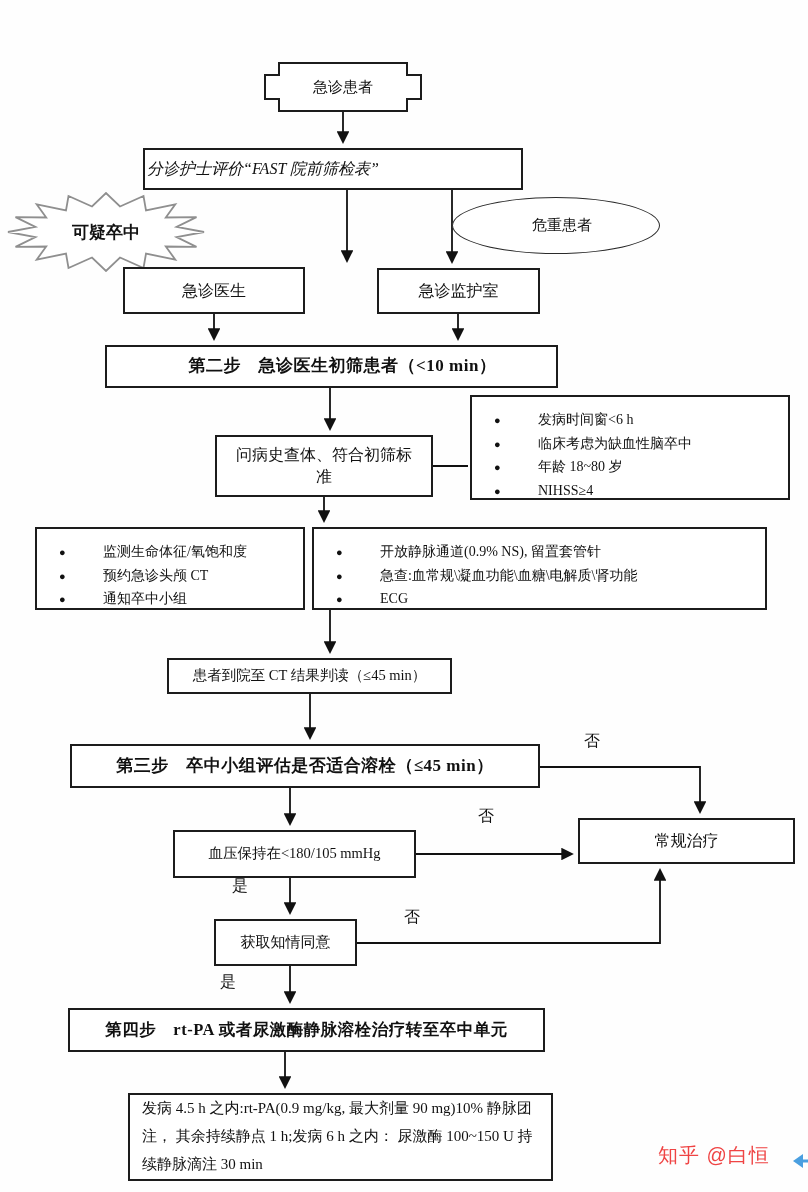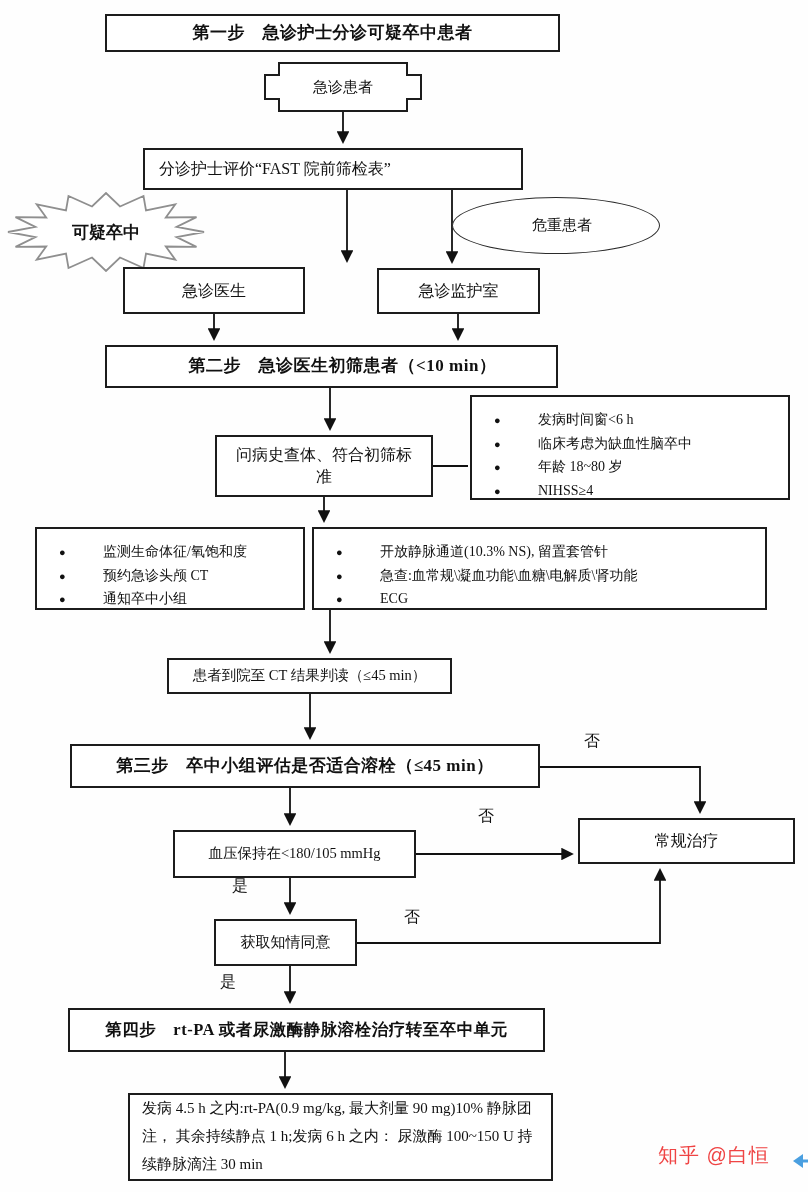--- a/index.html
+++ b/index.html
@@ -7,21 +7,21 @@
     position:relative;width:808px;height:1192px;margin:0 auto;background:#fefefe;
     font-family:"Liberation Serif","DejaVu Serif",serif;color:#111;overflow:hidden;
   }
   svg.connectors{position:absolute;left:0;top:0;width:808px;height:1192px;pointer-events:none;}
   .node{
     position:absolute;background:#fff;border:2px solid #1c1c1c;
     display:flex;align-items:center;justify-content:center;text-align:center;
     box-sizing:border-box;font-size:16px;line-height:1.35;
   }
   .step{font-weight:bold;font-size:17px;letter-spacing:0.5px;}
-  .leftpad{justify-content:flex-start;text-align:left;padding-left:14px;}
+  .leftpad{justify-content:flex-start;text-align:left;padding-left:2px;font-style:italic;}
   .shape{position:absolute;display:flex;align-items:center;justify-content:center;}
   .shape svg{position:absolute;left:0;top:0;}
   .shape .shape-label{position:relative;z-index:1;font-size:16px;}
   .ellipse{
     position:absolute;border:1.5px solid #2a2a2a;border-radius:50%;background:#fff;
     display:flex;align-items:center;justify-content:center;font-size:15px;box-sizing:border-box;
   }
   .bullets{align-items:flex-start;justify-content:flex-start;padding:10px 8px 8px 16px;}
   .bullets ul{list-style:none;margin:0;padding:0;text-align:left;font-size:14px;}
   .bullets li{display:flex;align-items:baseline;margin:2px 0;line-height:1.55;}
@@ -59,23 +59,20 @@
       <path d="M540 767 H700 V812" marker-end="url(#arrow)"></path>
       <path d="M290 788 V824" marker-end="url(#arrow)"></path>
       <path d="M416 854 H572" marker-end="url(#arrow)"></path>
       <path d="M290 878 V913" marker-end="url(#arrow)"></path>
       <path d="M357 943 H660 V870" marker-end="url(#arrow)"></path>
       <path d="M290 966 V1002" marker-end="url(#arrow)"></path>
       <path d="M285 1050 V1087" marker-end="url(#arrow)"></path>
     </g>
   </svg>
 
-  <div class="node step" style="left:105px;top:14px;width:455px;height:38px;">
-    <span>第一步　急诊护士分诊可疑卒中患者</span>
-  </div>
 
   <div class="shape" style="left:264px;top:62px;width:158px;height:50px;">
     <svg width="158" height="50" viewBox="0 0 158 50">
       <path d="M15 1 H143 V13 H157 V37 H143 V49 H15 V37 H1 V13 H15 Z" fill="#fff" stroke="#1c1c1c" stroke-width="2"></path>
     </svg>
     <span class="shape-label" style="font-size:15px;">急诊患者</span>
   </div>
 
   <div class="node leftpad" style="left:143px;top:148px;width:380px;height:42px;">
     <span>分诊护士评价“FAST 院前筛检表”</span>
@@ -141,21 +138,21 @@
       <li>
           <span class="dot">●</span>
           <span>通知卒中小组</span>
         </li>
     </ul>
   </div>
   <div class="node bullets" style="left:312px;top:527px;width:455px;height:83px;">
     <ul>
       <li>
           <span class="dot">●</span>
-          <span>开放静脉通道(10.3% NS), 留置套管针</span>
+          <span>开放静脉通道(0.9% NS), 留置套管针</span>
         </li>
       <li>
           <span class="dot">●</span>
           <span>急查:血常规\凝血功能\血糖\电解质\肾功能</span>
         </li>
       <li>
           <span class="dot">●</span>
           <span>ECG</span>
         </li>
     </ul>

